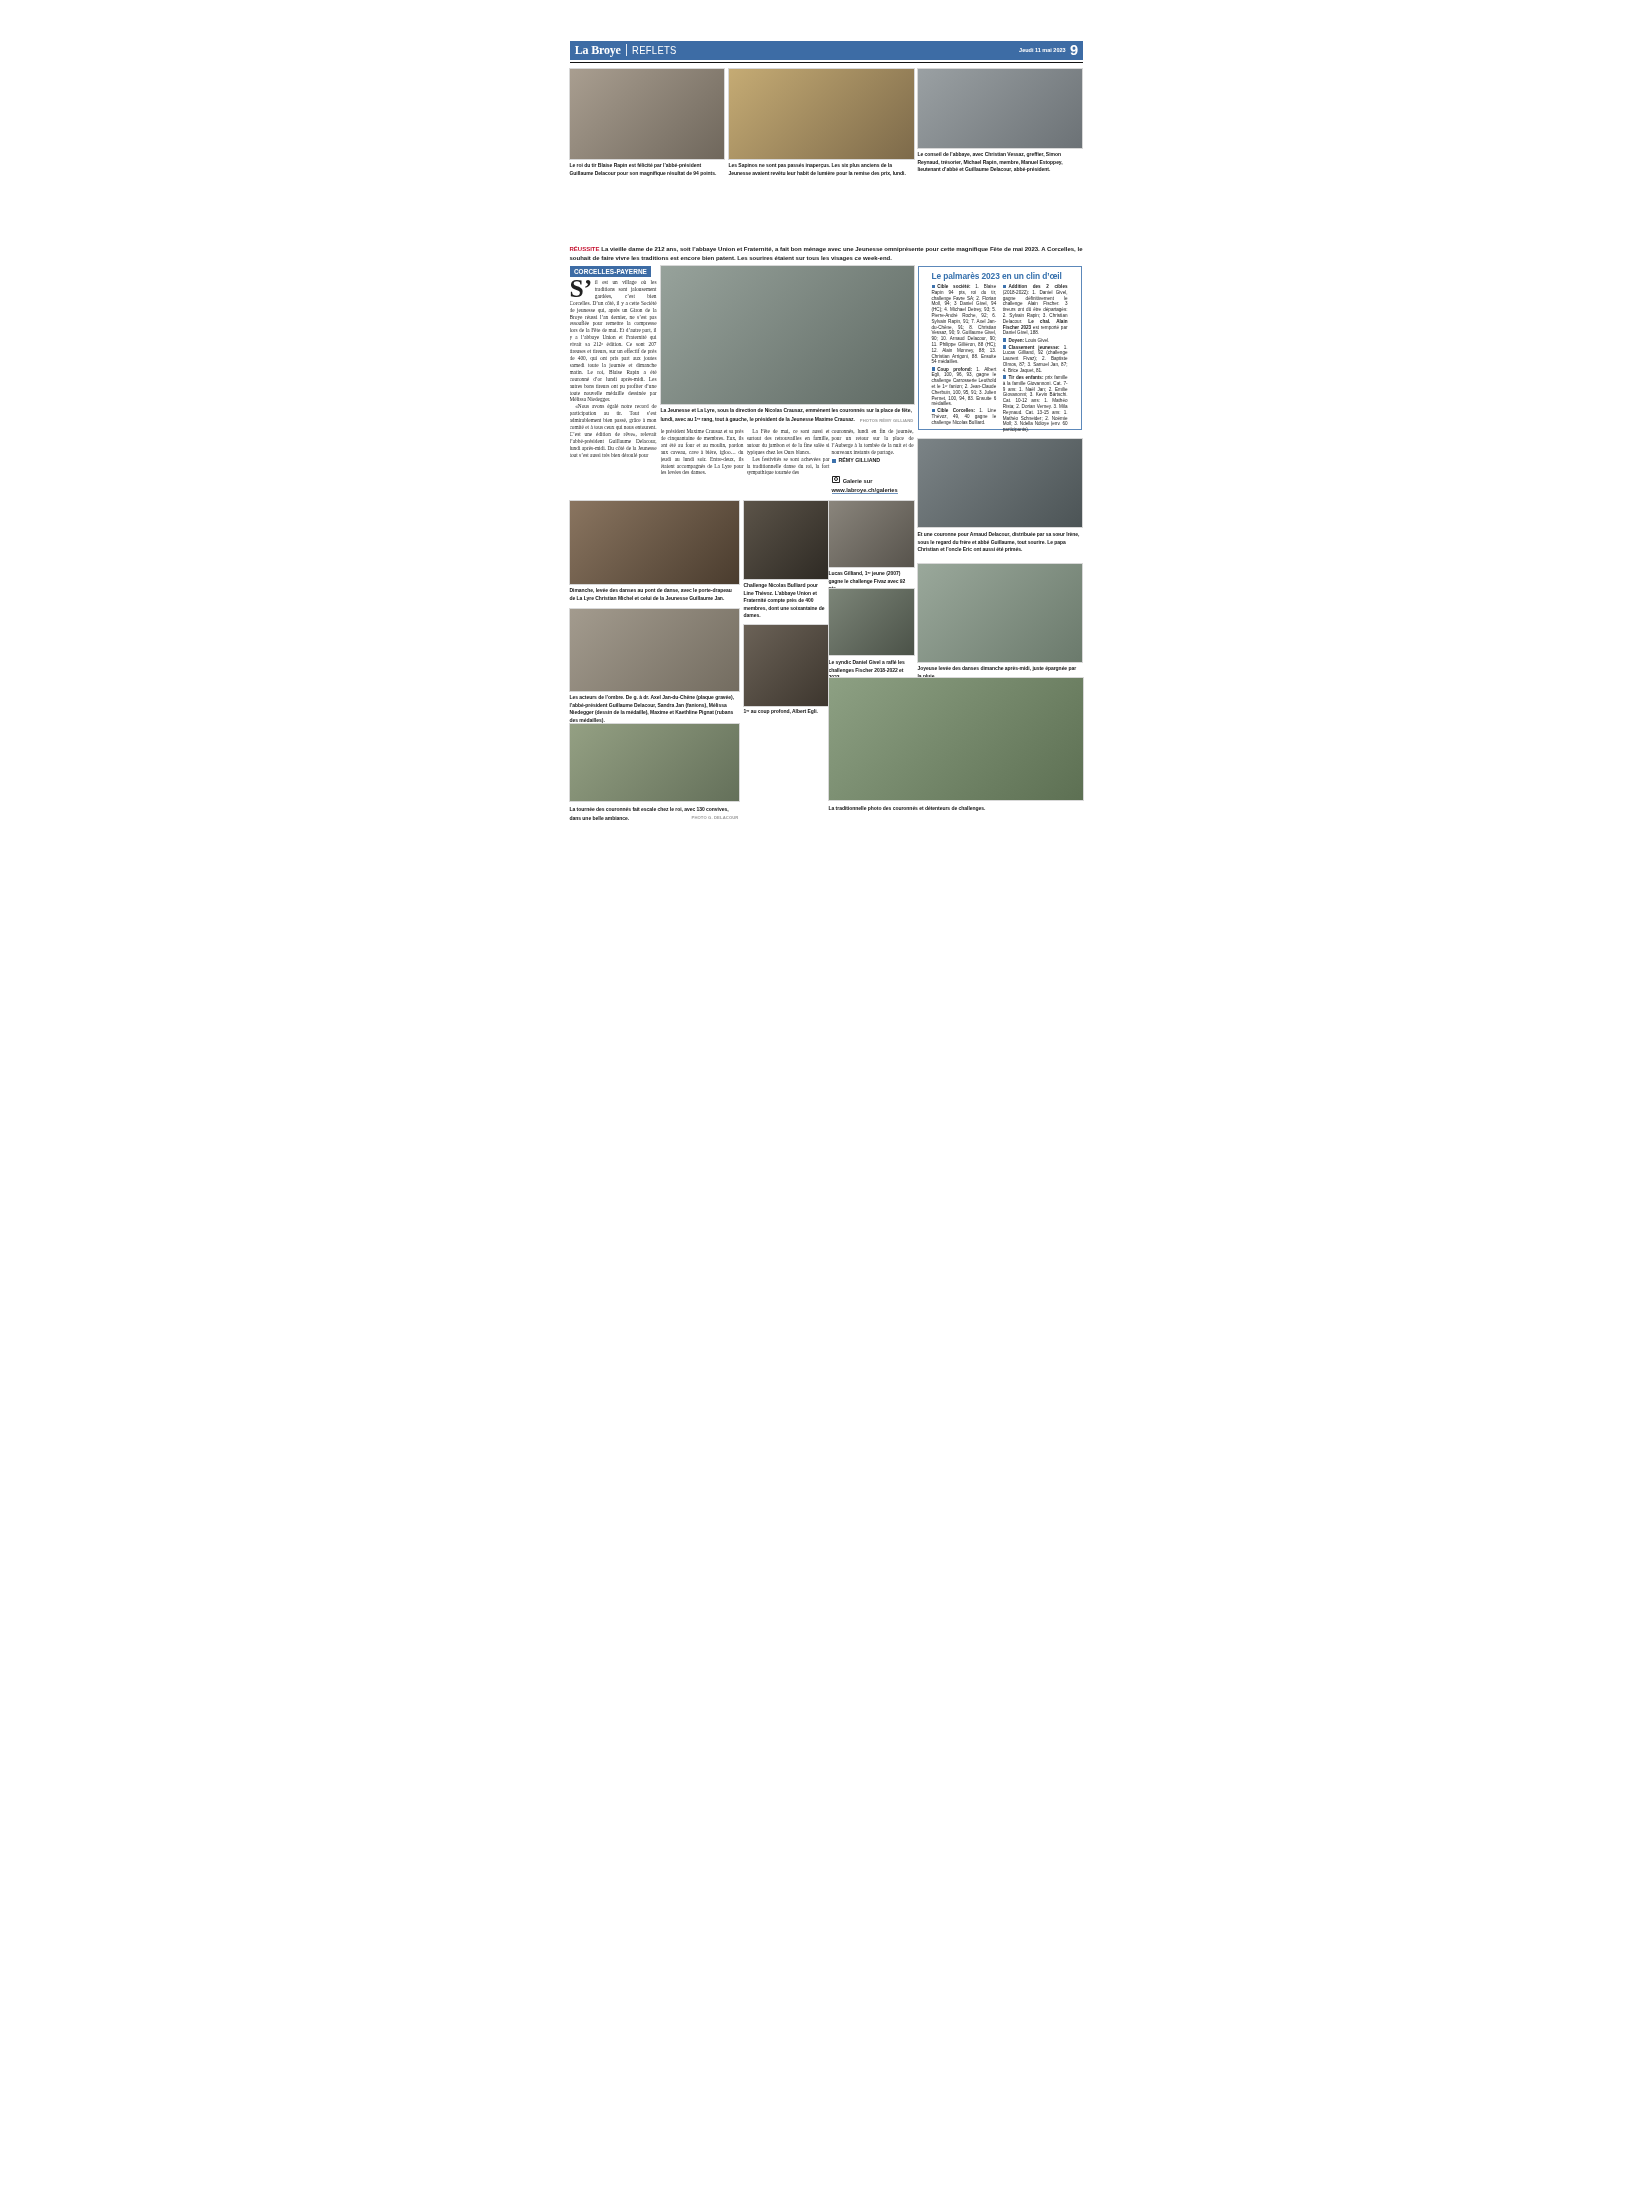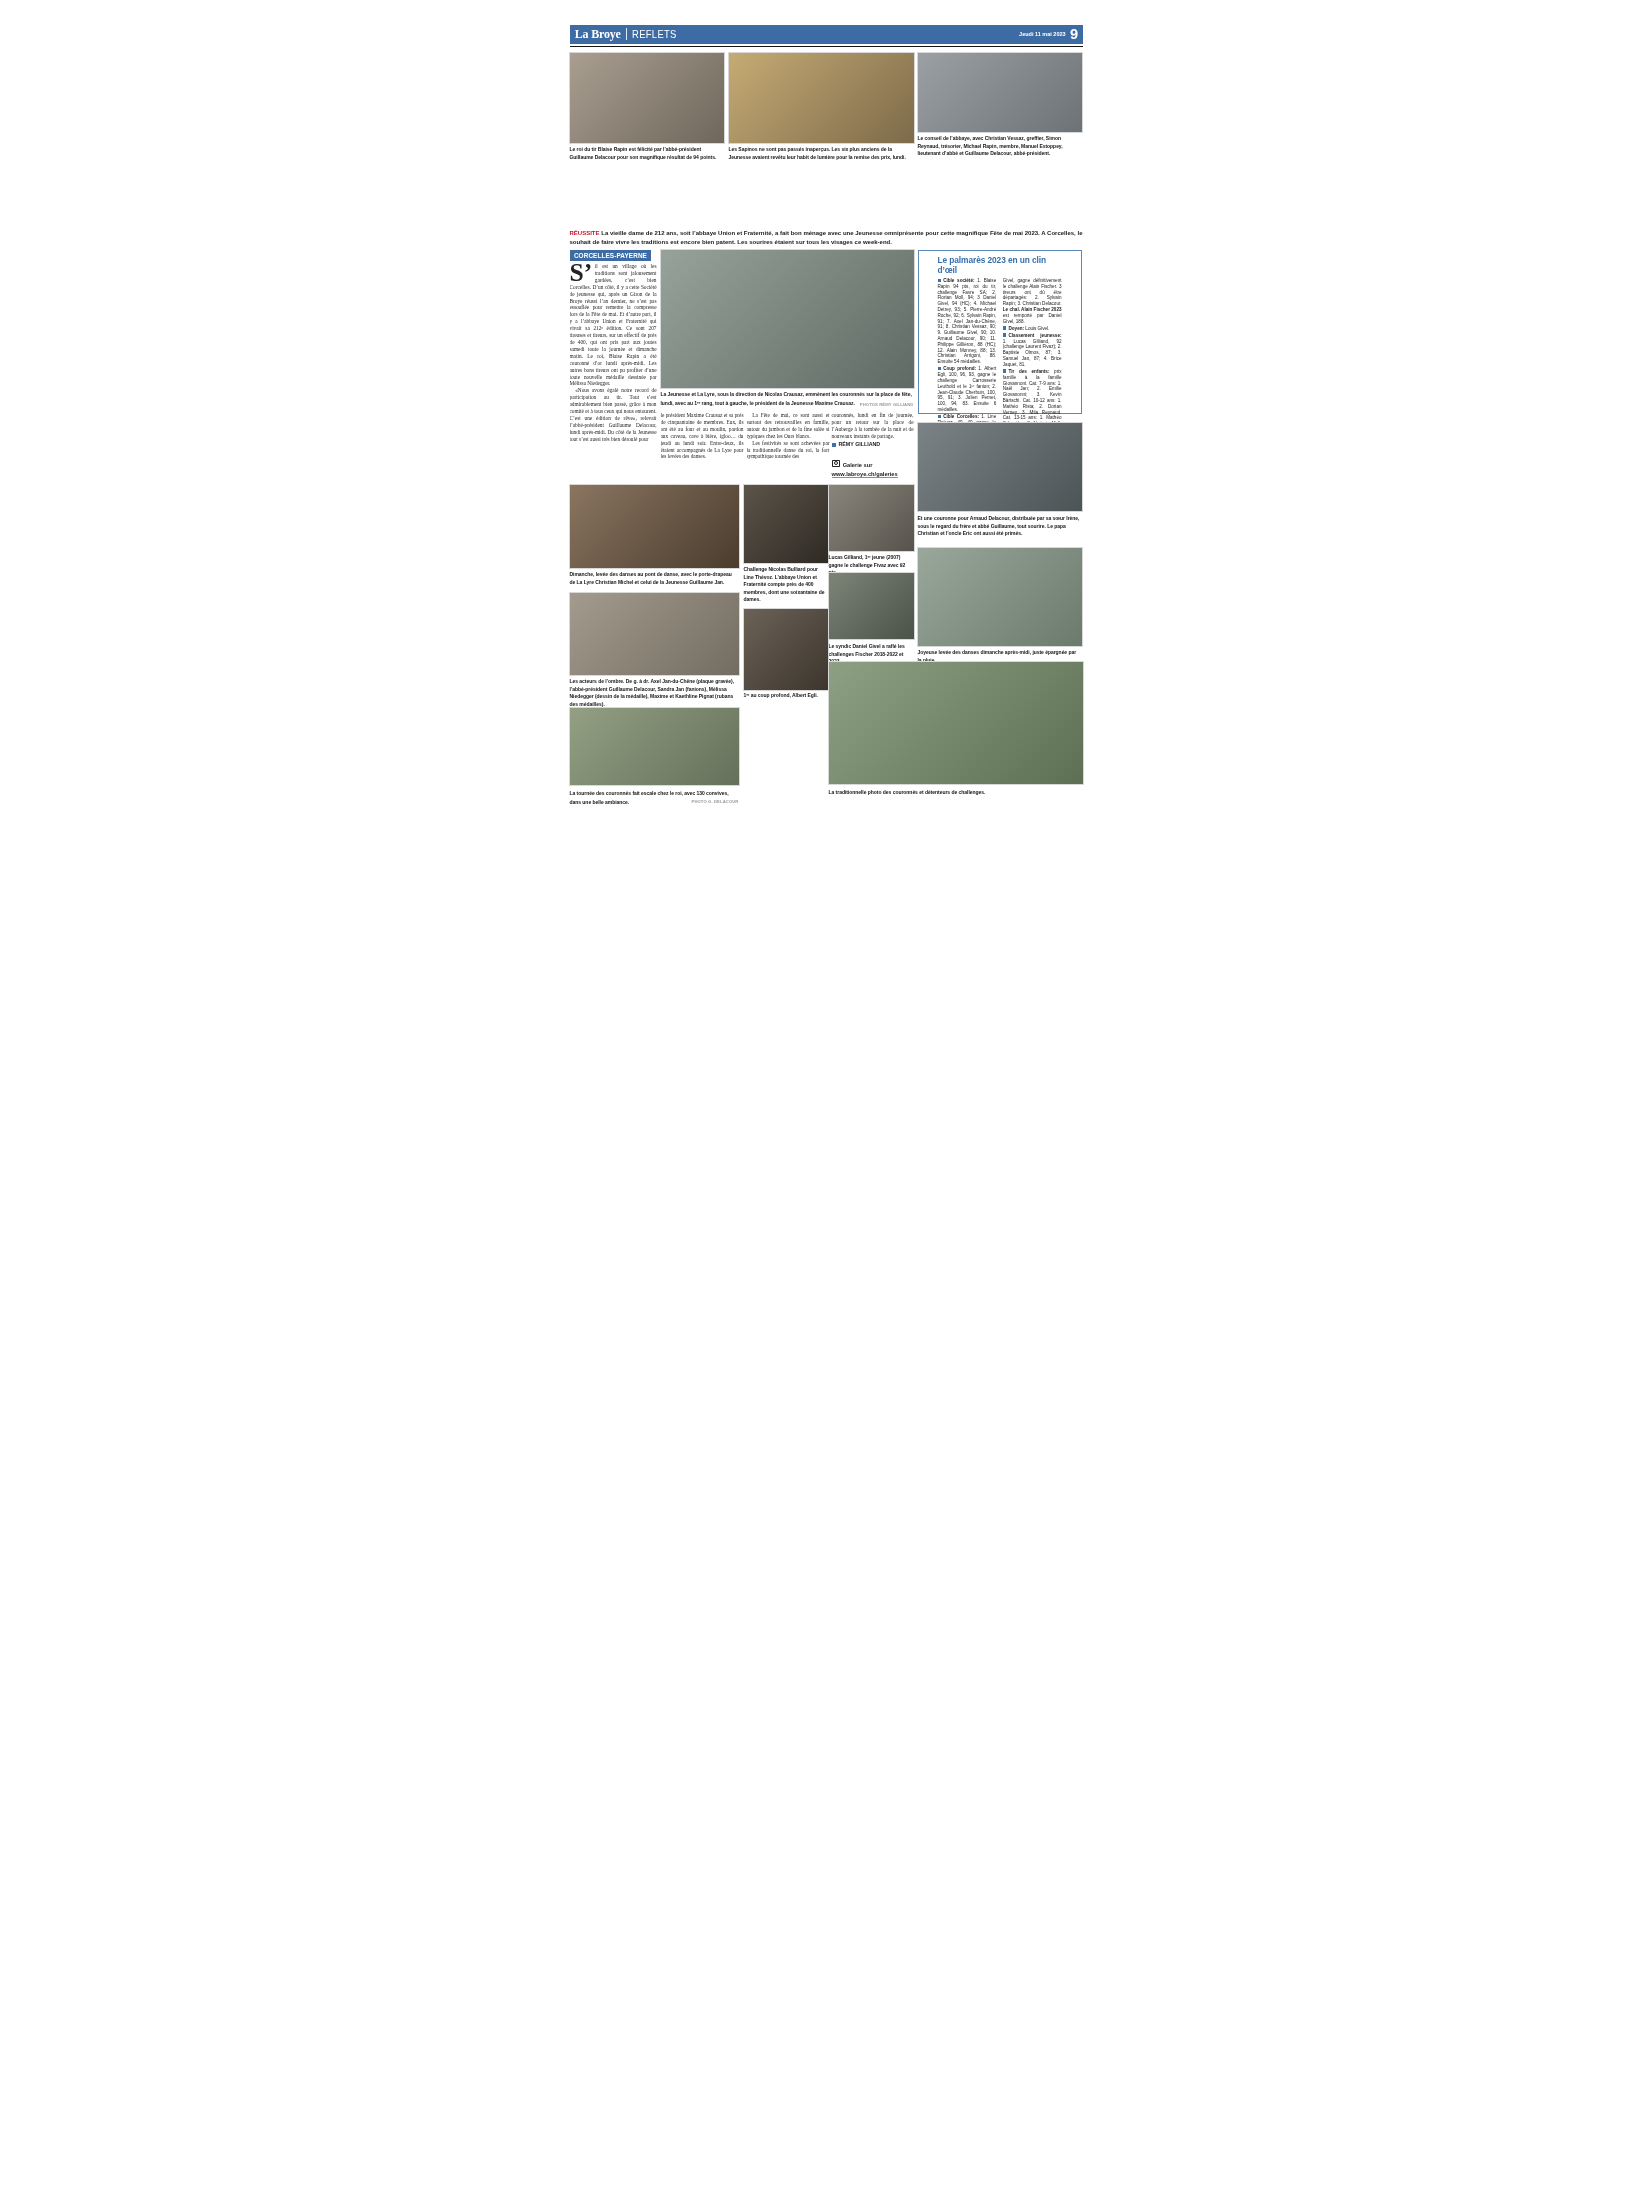--- a/index.html
+++ b/index.html
@@ -1,16 +1,16 @@
 <!DOCTYPE html>
 <html lang="fr" style="font-size:7px"><head>
 <meta charset="utf-8">
 <style>
   html,body{margin:0;padding:0;background:#ffffff;}
-  #page{position:relative;width:550px;height:816px;margin:0 auto;background:#fff;
+  #page{position:relative;width:550px;height:816px;margin:16px auto;background:#fff;
         font-family:"Liberation Sans",sans-serif;color:#1a1a1a;overflow:hidden;}
   .abs{position:absolute;}
 
   
   .hbar{left:19px;top:25px;width:513px;height:18.5px;background:#3d6ca5;display:flex;align-items:center;}
   .masthead{font-family:"Liberation Serif",serif;font-weight:bold;font-size:12px;color:#fff;margin-left:5.3px;letter-spacing:-0.2px;}
   .hdiv{width:0.9px;height:12.3px;background:rgba(255,255,255,.85);margin:0 5.3px;}
   .section{font-size:11.5px;color:#fff;letter-spacing:0.4px;transform:scaleX(.82);transform-origin:left center;white-space:nowrap;}
   .hright{margin-left:auto;display:flex;align-items:center;gap:4.4px;padding-right:4.4px;}
   .hdate{font-size:5.5px;font-weight:bold;color:#fff;}
@@ -61,21 +61,21 @@
           display:flex;align-items:center;gap:2.6px;}
   .bsq{display:inline-block;width:4.4px;height:4.4px;background:#3d72ad;flex:0 0 auto;}
   .gal{margin-top:11.5px;font-family:"Liberation Sans",sans-serif;font-size:5.7px;font-weight:bold;line-height:1.7;}
   .gal a{color:#1a1a1a;text-decoration:none;border-bottom:0.9px solid #6f94bf;}
   .cam{display:inline-block;width:6.6px;height:4.9px;border:0.9px solid #222;border-radius:0.9px;position:relative;
        vertical-align:-0.4px;margin-right:2.6px;}
   .cam::before{content:"";position:absolute;left:1.3px;top:0.4px;width:2.2px;height:2.2px;border:0.7px solid #222;border-radius:50%;}
 
   
   .palm{left:367px;top:250px;width:164px;height:164px;border:0.9px solid #5c88ba;box-sizing:border-box;
-        padding:4px 19px;}
+        padding:4px 13px;}
   .palm h2{margin:0 0 3.1px;font-size:8.4px;color:#3570ad;letter-spacing:-0.1px;}
   .palmcols{column-count:2;column-gap:6.6px;font-size:4.6px;line-height:5.8px;text-align:justify;color:#1a1a1a;}
   .palmcols p{margin:0 0 1.3px;}
   .sq{display:inline-block;width:3.5px;height:3.5px;background:#3d72ad;margin-right:2.2px;}
   .plabel{font-weight:bold;}
 </style>
 </head>
 <body>
 
 <div id="page">

